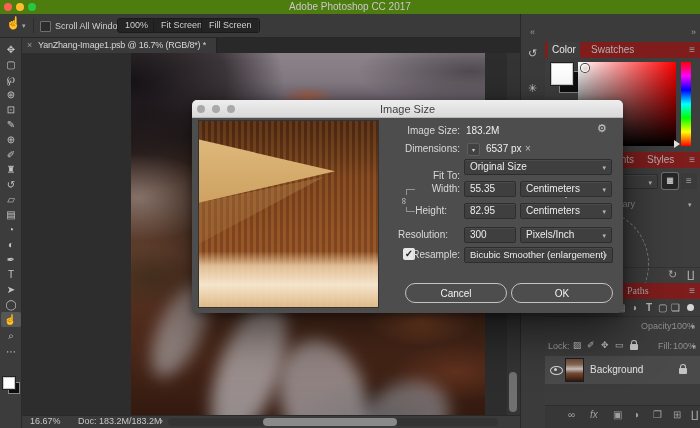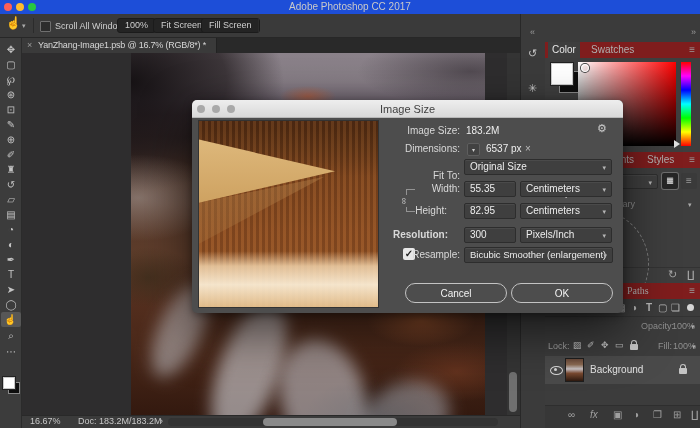--- a/index.html
+++ b/index.html
@@ -1,21 +1,21 @@
 <!DOCTYPE html>
 <html><head>
 <meta charset="utf-8">
 <style>
   html,body{margin:0;padding:0;background:#1a1a1a;}
   #app{position:relative;width:700px;height:428px;overflow:hidden;background:#2e2d2e;
        font-family:"Liberation Sans",sans-serif;-webkit-font-smoothing:antialiased;color:#ccc;}
   .abs{position:absolute;}
   .txt{white-space:nowrap;}
   
-  .menubar{left:0;top:0;width:700px;height:14px;background:#1d4ed8;}
+  .menubar{left:0;top:0;width:700px;height:14px;background:#4d7c0f;}
   .light{width:8px;height:8px;border-radius:50%;top:3px;}
   .menutitle{left:0;top:0;width:700px;height:14px;line-height:14px;text-align:center;font-size:10px;color:#c9c9c9;}
   .optionsbar{left:0;top:14px;width:700px;height:24px;background:#3a3a3a;border-bottom:1px solid #272727;box-sizing:border-box;}
   .vsep{width:1px;height:15px;background:#2b2b2b;top:18px;}
   .optbtn{top:18px;height:13px;line-height:13px;padding:0 7px;background:#242424;border:1px solid #1b1b1b;
           border-radius:3px;font-size:9px;color:#cfcfcf;}
   .chk{width:9px;height:9px;background:#2c2c2c;border:1px solid #6f6f6f;border-radius:1px;top:21px;}
   .optlabel{top:14px;height:24px;line-height:24px;font-size:9px;color:#cfcfcf;}
   
   .toolbar{left:0;top:38px;width:22px;height:390px;background:#3c3c3c;border-right:1px solid #2b2b2b;box-sizing:border-box;}
@@ -290,21 +290,21 @@
 
     <div class="abs dlabel txt" style="right:176px;top:103px;">Height:</div>
     <div class="abs dinput" style="left:272px;top:103px;width:52px;">
       <span class="txt">82.95</span>
     </div>
     <div class="abs dinput" style="left:328px;top:103px;width:92px;">
       <span class="txt">Centimeters</span>
       <span class="dchev">▾</span>
     </div>
 
-    <div class="abs dlabel txt" style="right:175px;top:127px;font-weight:bold;">Resolution:</div>
+    <div class="abs dlabel txt" style="right:175px;top:127px;">Resolution:</div>
     <div class="abs dinput" style="left:272px;top:127px;width:52px;">
       <span class="txt">300</span>
     </div>
     <div class="abs dinput" style="left:328px;top:127px;width:92px;">
       <span class="txt">Pixels/Inch</span>
       <span class="dchev">▾</span>
     </div>
 
     <div class="abs dcheck">✓</div>
     <div class="abs dlabel txt" style="right:163px;top:147px;">Resample:</div>

